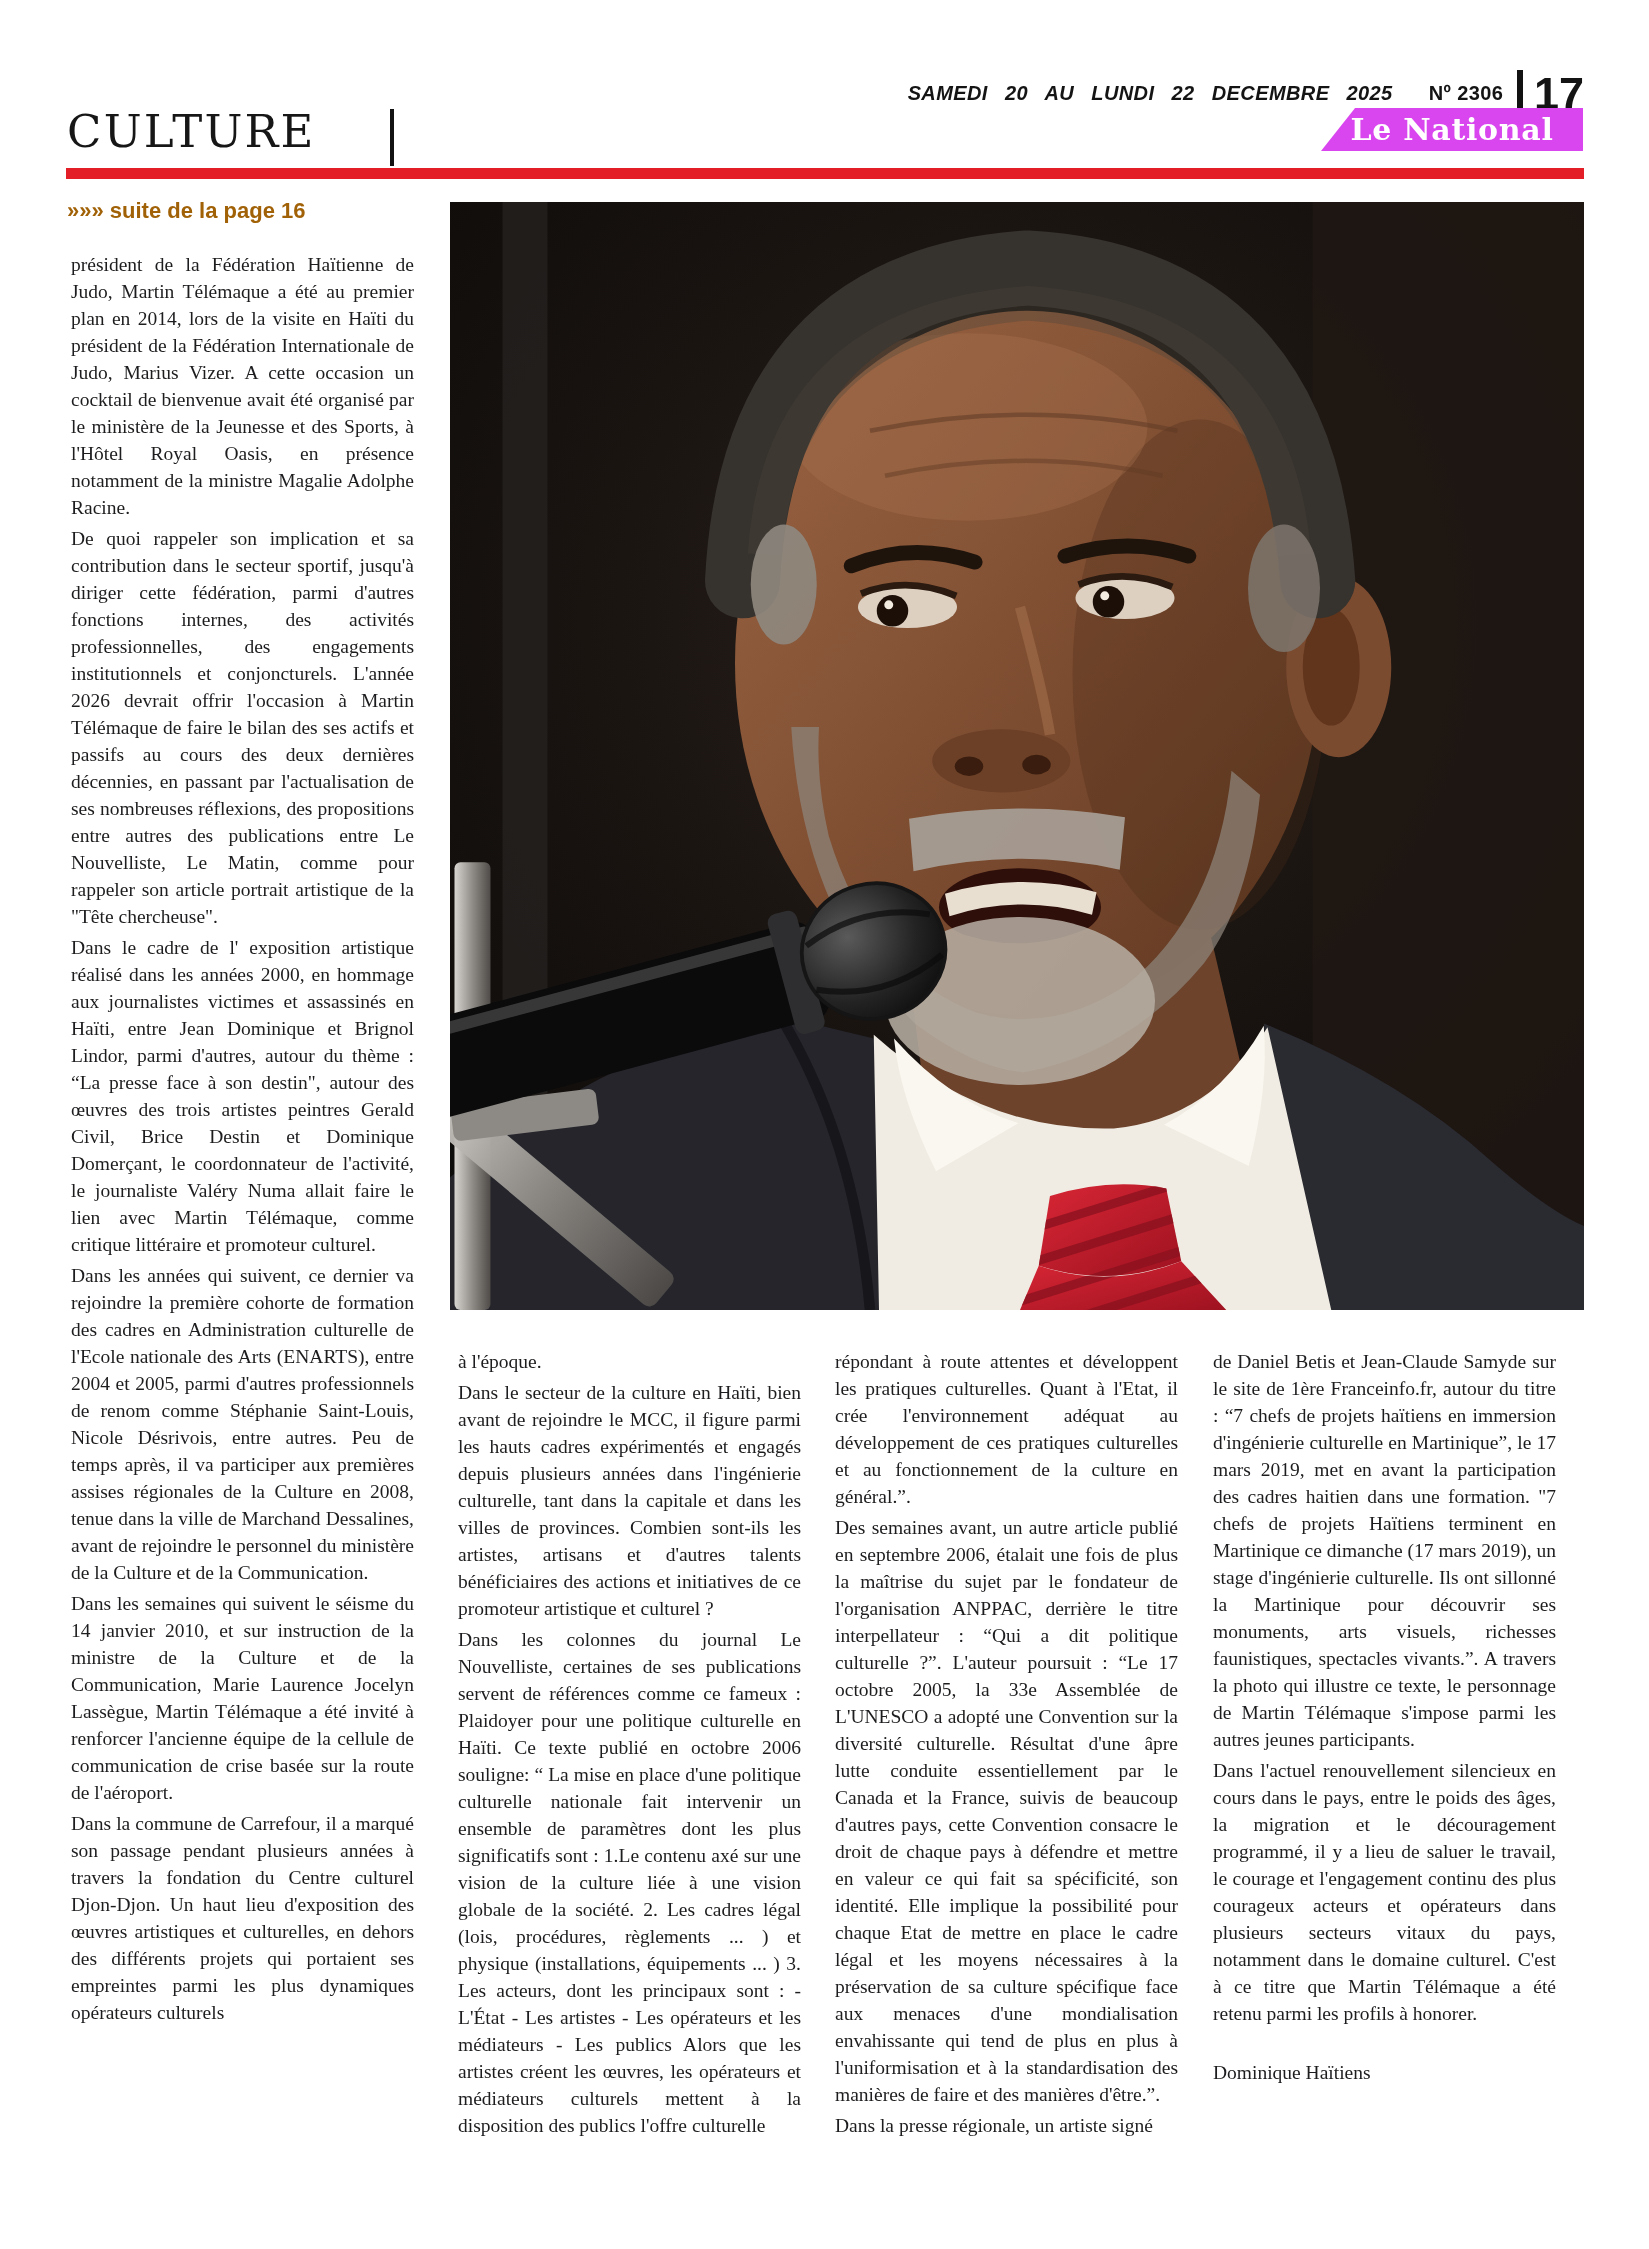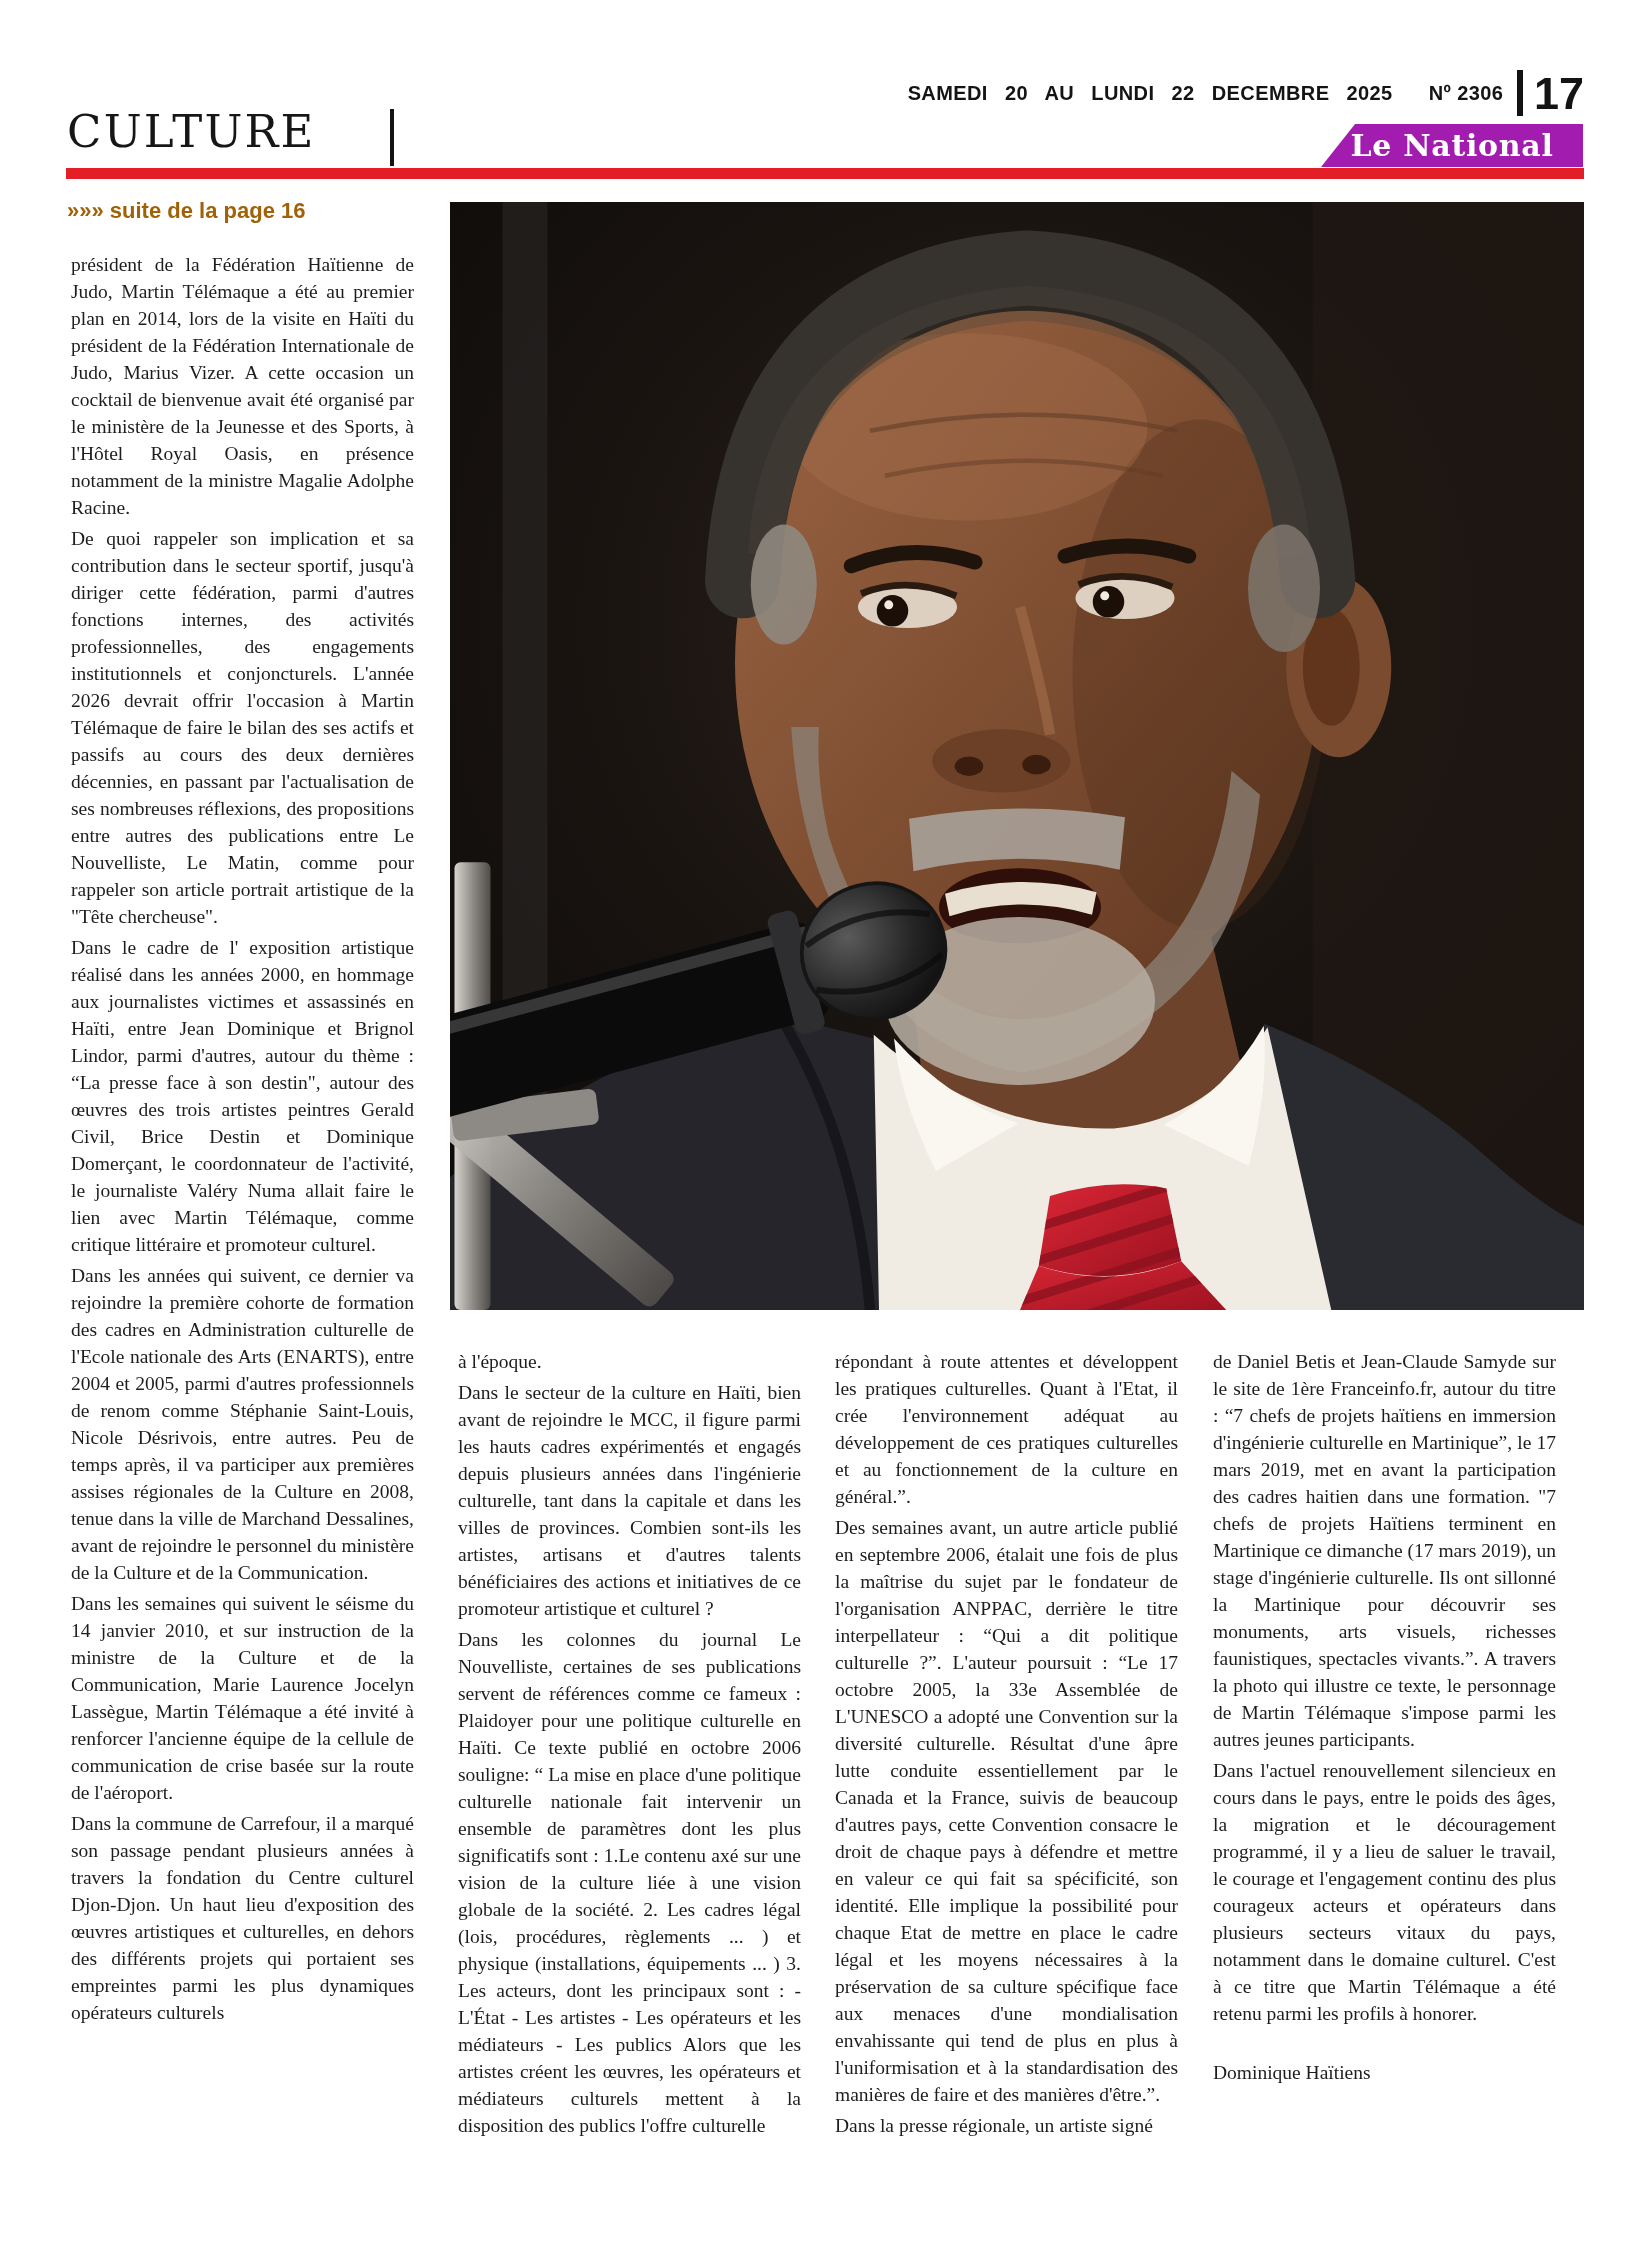--- a/index.html
+++ b/index.html
@@ -5,33 +5,33 @@
   html,body{margin:0;padding:0;}
   body{
     width:1650px;height:2250px;position:relative;background:#ffffff;
     font-family:"Liberation Serif", serif;color:#1c1c1e;overflow:hidden;
   }
   
   .masthead-date{
     position:absolute;top:70px;right:66px;display:flex;align-items:center;
     font-family:"Liberation Sans", sans-serif;font-weight:bold;color:#141414;
   }
-  .dateline{font-size:20px;letter-spacing:0.4px;word-spacing:11.2px;}
+  .dateline{font-size:20px;letter-spacing:0.4px;word-spacing:11.2px;font-style:italic;}
   .issue{font-size:20px;margin-left:36px;letter-spacing:0.4px;}
   .page-divider{width:6.7px;height:46px;background:#121212;margin:0 10.5px 0 13.5px;}
   .page-number{font-size:45px;line-height:1;}
   .section-title{
     position:absolute;left:67px;top:105px;
     font-family:"DejaVu Serif", serif;font-weight:normal;
     font-size:45px;letter-spacing:2.2px;color:#161616;
   }
   .title-divider{position:absolute;left:390px;top:109px;width:3.7px;height:57px;background:#121212;}
   .brand-banner{
-    position:absolute;left:1321px;top:124px;width:262px;height:43px;
-    background:#a21caf;clip-path:polygon(13% 0,100% 0,100% 100%,0 100%);
+    position:absolute;left:1321px;top:108px;width:262px;height:43px;
+    background:#d946ef;clip-path:polygon(13% 0,100% 0,100% 100%,0 100%);
     display:flex;align-items:center;justify-content:center;
   }
   .brand-banner .brand-text{
     color:#ffffff;font-family:"DejaVu Serif", serif;font-weight:bold;
     font-size:30px;letter-spacing:0.7px;
   }
   .red-rule{position:absolute;left:66px;top:168px;width:1518px;height:11.2px;background:#e41e26;}
   .continuation{
     position:absolute;left:67px;top:198px;color:#a16207;
     font-family:"Liberation Sans", sans-serif;font-weight:600;font-size:22px;

